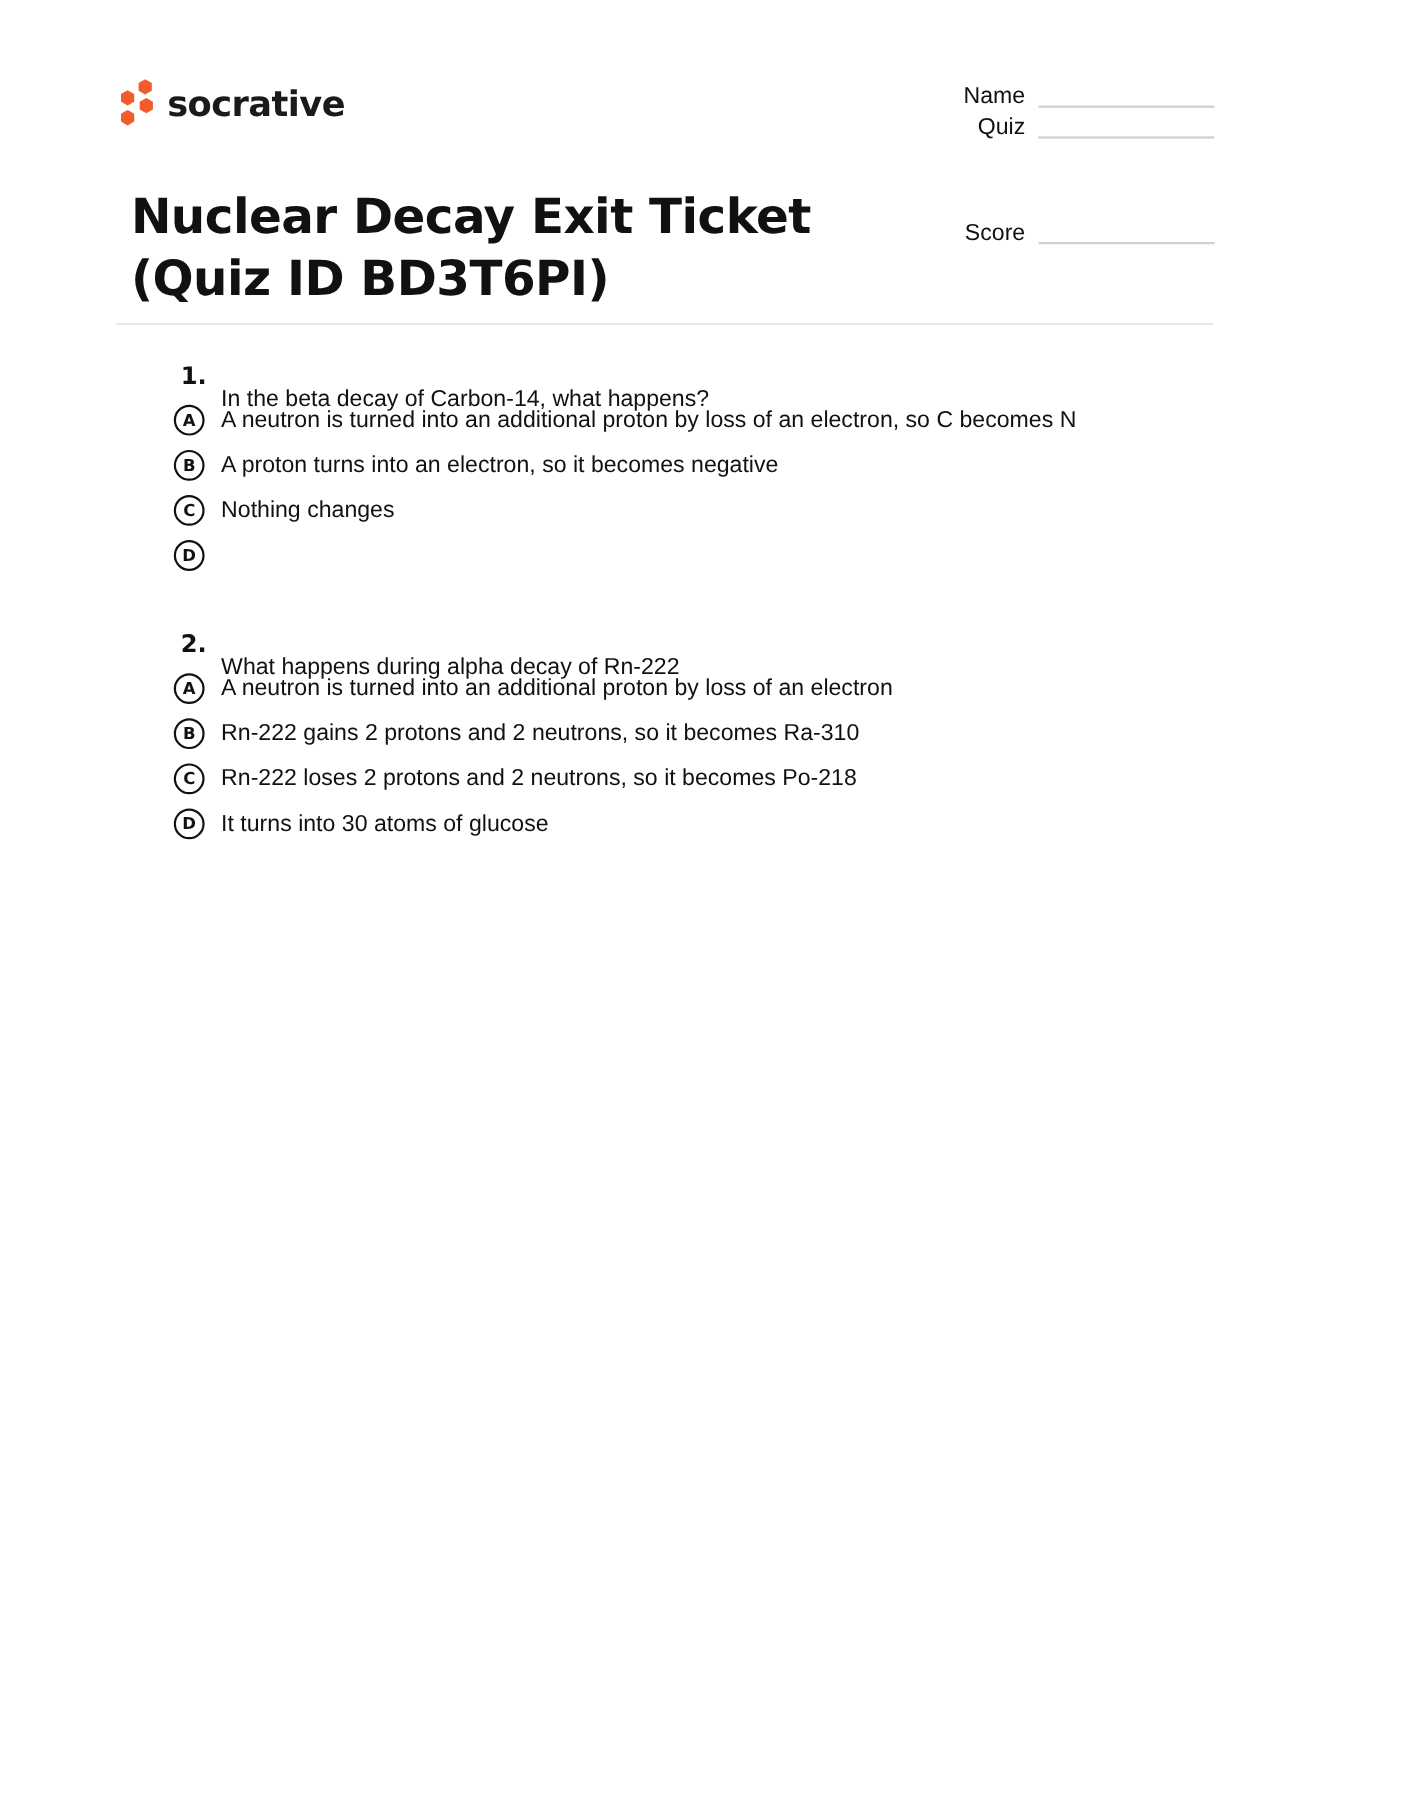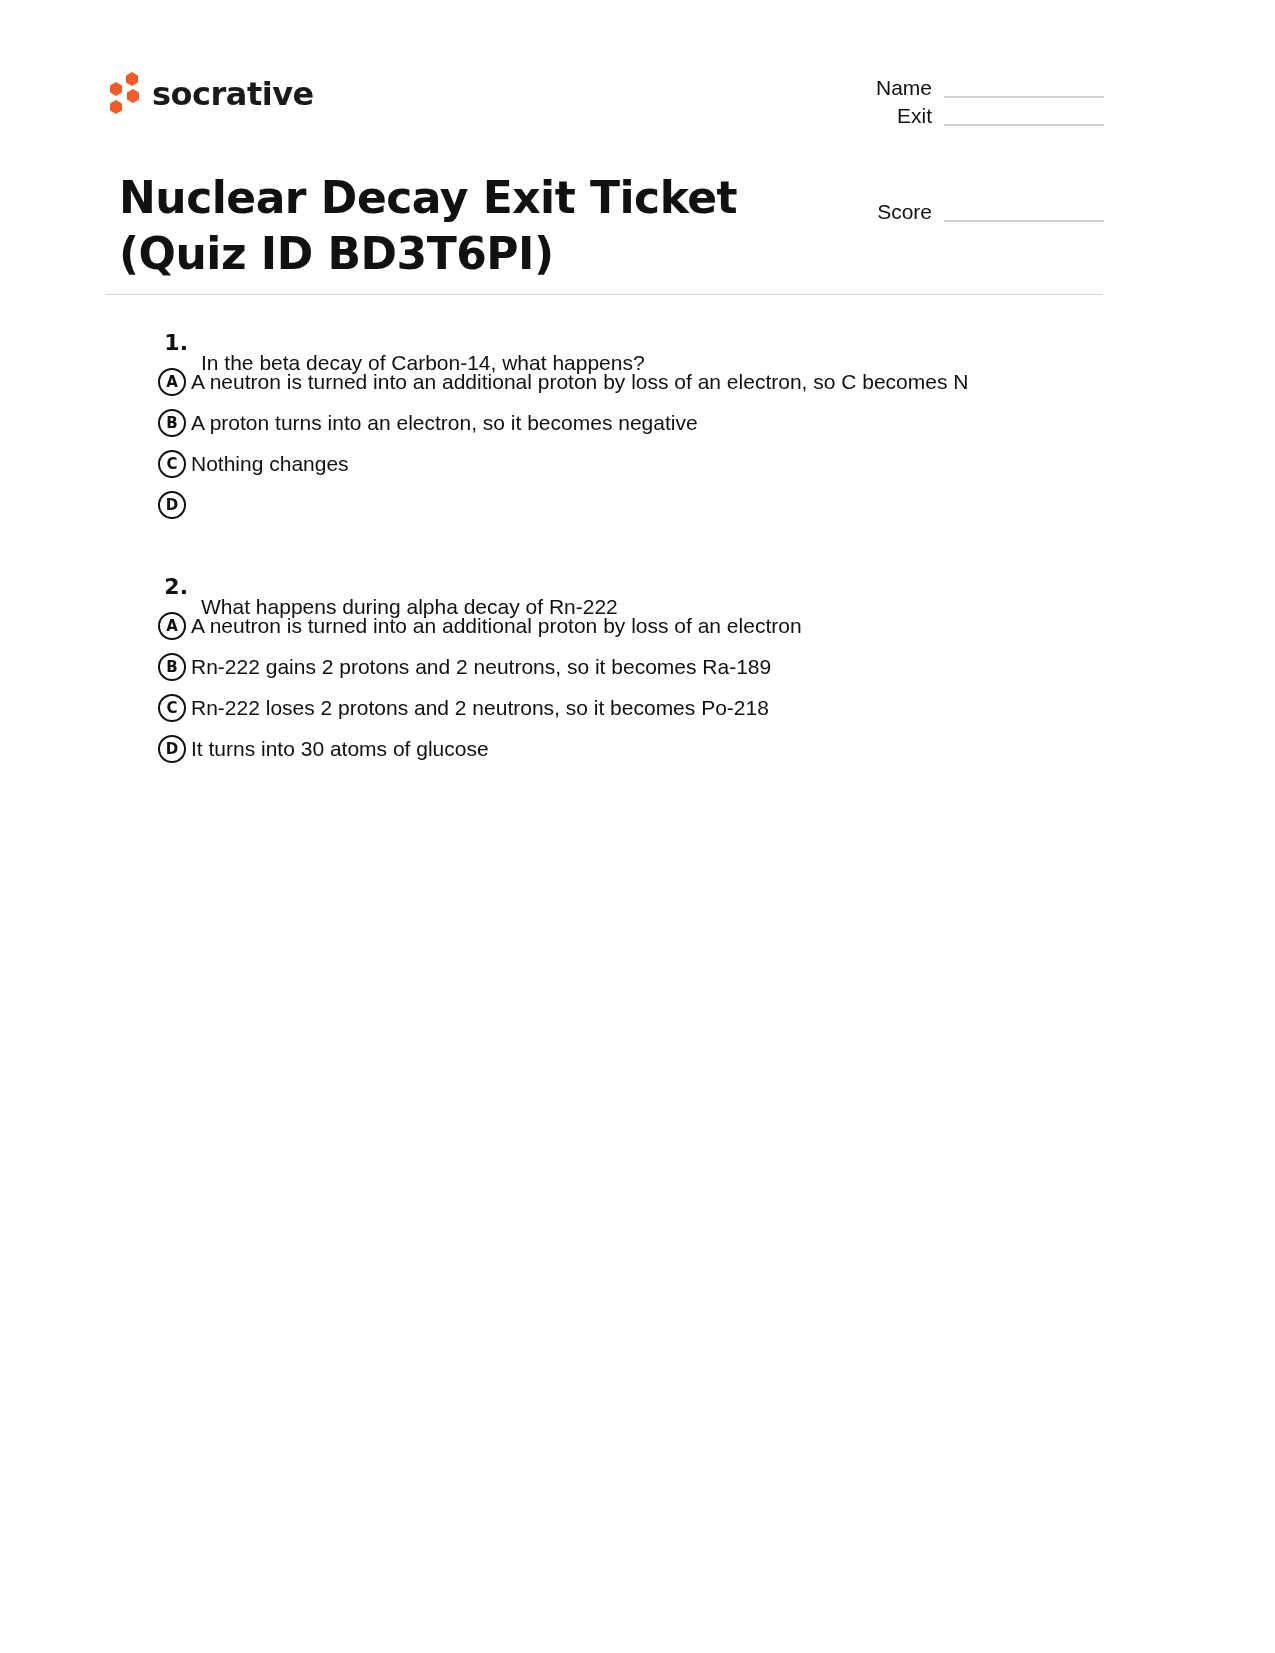--- a/index.html
+++ b/index.html
@@ -35,21 +35,21 @@
       position: absolute; right: calc(100% - 38px); top: 0; font-family: "DejaVu Sans", sans-serif;
       font-weight: bold; font-size: 22px; line-height: 36px; color: #111;
     }
     .q-text { position: absolute; left: 51px; top: 0; font-size: 21px; line-height: 36px; white-space: nowrap; margin-top: 20px; }
     .option { position: relative; height: 41px; display: flex; align-items: center; }
     .badge {
       position: absolute; left: 8px; width: 28px; height: 28px; border: 2px solid #111; border-radius: 50%;
       box-sizing: border-box; display: flex; align-items: center; justify-content: center;
       font-family: "DejaVu Sans", sans-serif; font-weight: bold; font-size: 15px; color: #111;
     }
-    .opt-text { position: absolute; left: 41px; font-size: 21px; white-space: nowrap; line-height: 30px; }
+    .opt-text { position: absolute; left: 51px; font-size: 21px; white-space: nowrap; line-height: 30px; }
   </style>
 </head>
 <body>
 
 <div class="logo">
   <svg viewBox="0 0 38 48">
     <g fill="#F25C2A">
       <polygon points="26,2 32,5.5 32,12.5 26,16 20,12.5 20,5.5"></polygon>
       <polygon points="10,12 16,15.5 16,22.5 10,26 4,22.5 4,15.5"></polygon>
       <polygon points="27,19 33,22.5 33,29.5 27,33 21,29.5 21,22.5"></polygon>
@@ -58,21 +58,21 @@
   </svg>
   <span class="logo-text">socrative</span>
 </div>
 
 <div class="fields">
   <div class="field-row" style="top:2px;">
     <span class="field-label">Name</span>
     <span class="field-line"></span>
   </div>
   <div class="field-row" style="top:30px;">
-    <span class="field-label">Exit</span>
+    <span class="field-label">Quiz</span>
     <span class="field-line"></span>
   </div>
   <div class="field-row" style="top:126px;">
     <span class="field-label">Score</span>
     <span class="field-line"></span>
   </div>
 </div>
 
 <h1 class="title">Nuclear Decay Exit Ticket (Quiz ID BD3T6PI)</h1>
 
@@ -104,21 +104,21 @@
   <div class="q-head">
     <span class="q-num">2.</span>
     <span class="q-text">What happens during alpha decay of Rn-222</span>
   </div>
   <div class="option">
     <span class="badge">A</span>
     <span class="opt-text">A neutron is turned into an additional proton by loss of an electron</span>
   </div>
   <div class="option">
     <span class="badge">B</span>
-    <span class="opt-text">Rn-222 gains 2 protons and 2 neutrons, so it becomes Ra-189</span>
+    <span class="opt-text">Rn-222 gains 2 protons and 2 neutrons, so it becomes Ra-310</span>
   </div>
   <div class="option">
     <span class="badge">C</span>
     <span class="opt-text">Rn-222 loses 2 protons and 2 neutrons, so it becomes Po-218</span>
   </div>
   <div class="option">
     <span class="badge">D</span>
     <span class="opt-text">It turns into 30 atoms of glucose</span>
   </div>
 </div>

